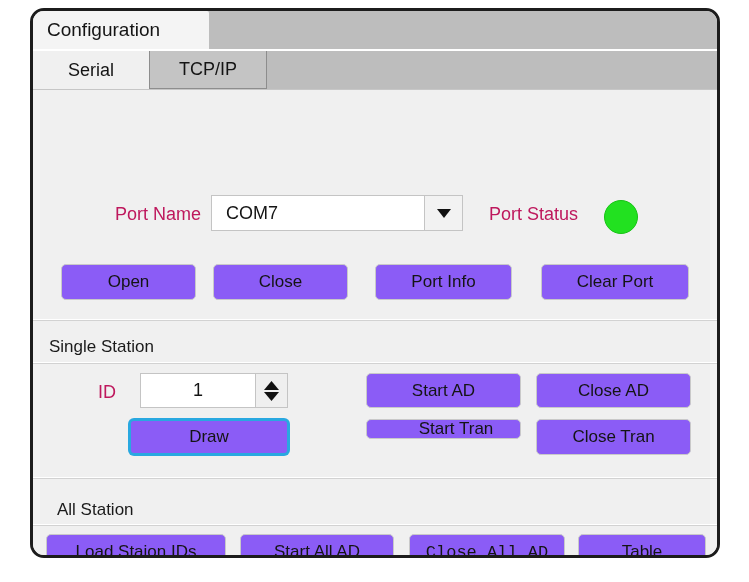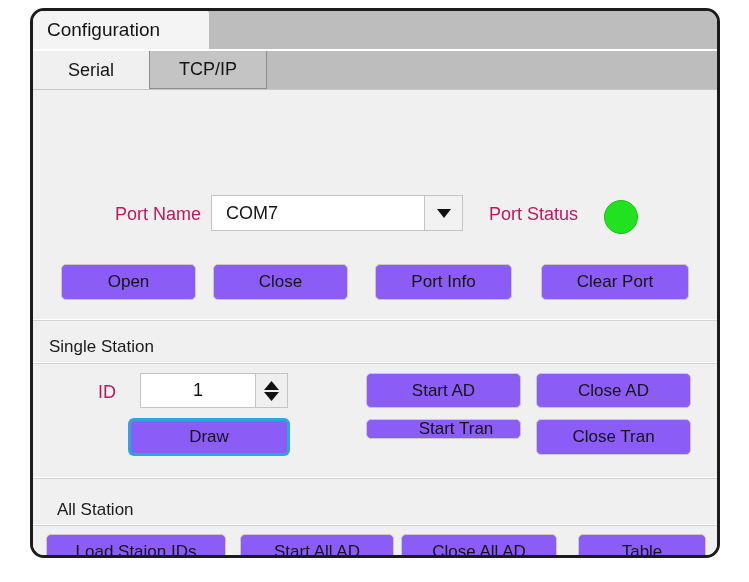--- a/index.html
+++ b/index.html
@@ -308,21 +308,21 @@
 
     <div class="sep-top-edge" style="top:434px;"></div>
     <div class="sep" style="top:435px;"></div>
 
     <div class="btn" style="left:13px; top:444px; width:180px; height:36px;">
       <span>Load Staion IDs</span>
     </div>
     <div class="btn" style="left:207px; top:444px; width:154px; height:36px;justify-content:center;">
       <span>Start All AD</span>
     </div>
-    <div class="btn" style="left:368px; top:444px; width:156px; height:36px;">
+    <div class="btn" style="left:376px; top:444px; width:156px; height:36px;font-family:Liberation Mono, monospace;">
       <span>Close All AD</span>
     </div>
     <div class="btn" style="left:545px; top:444px; width:128px; height:36px;">
       <span>Table</span>
     </div>
 
   </div>
 </div>
 
 </body></html>

